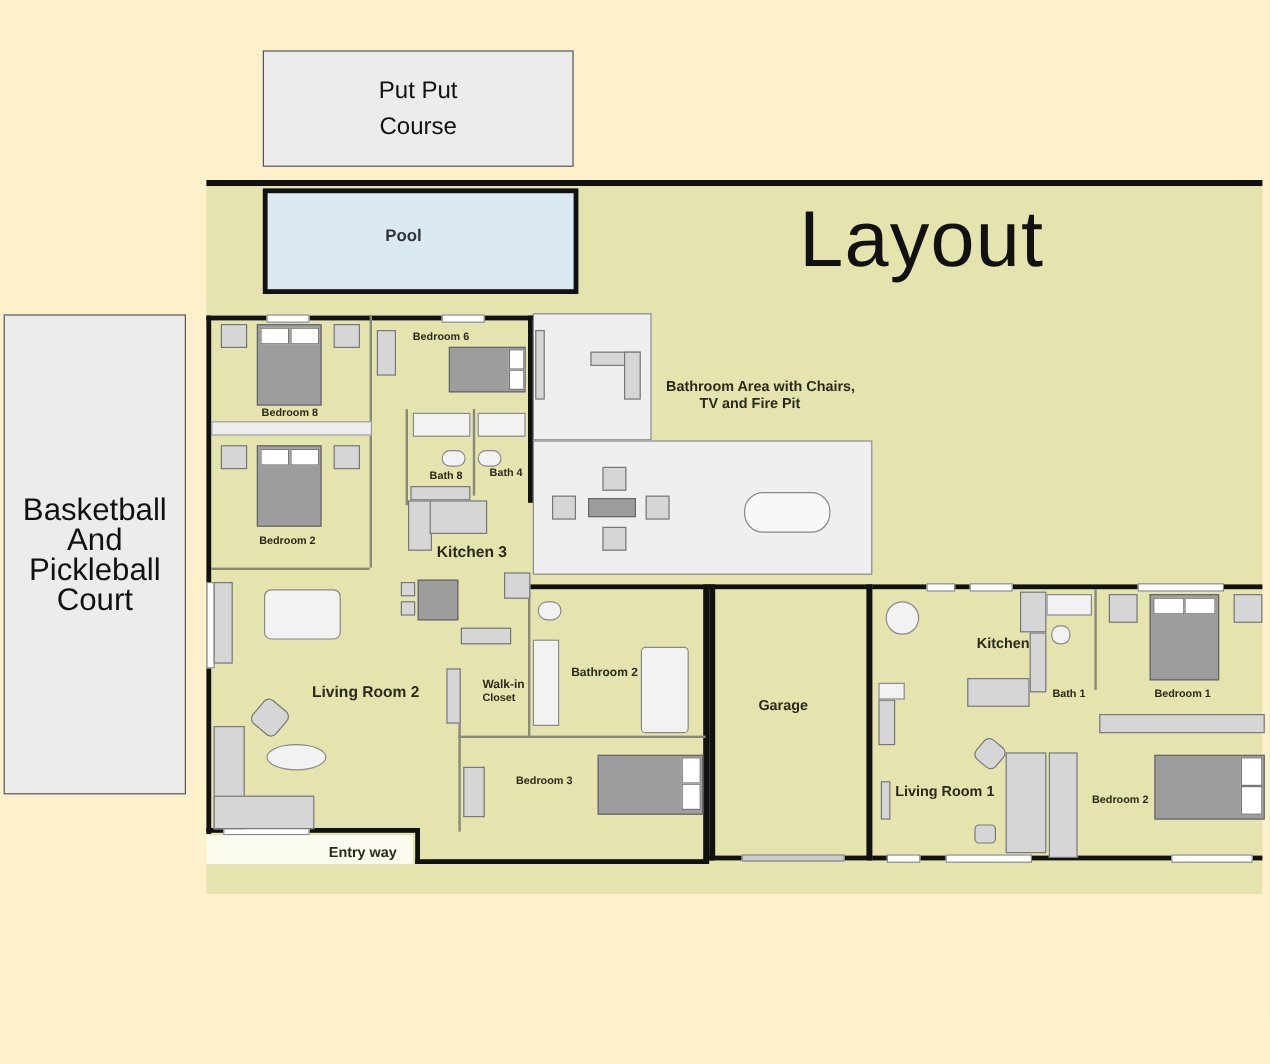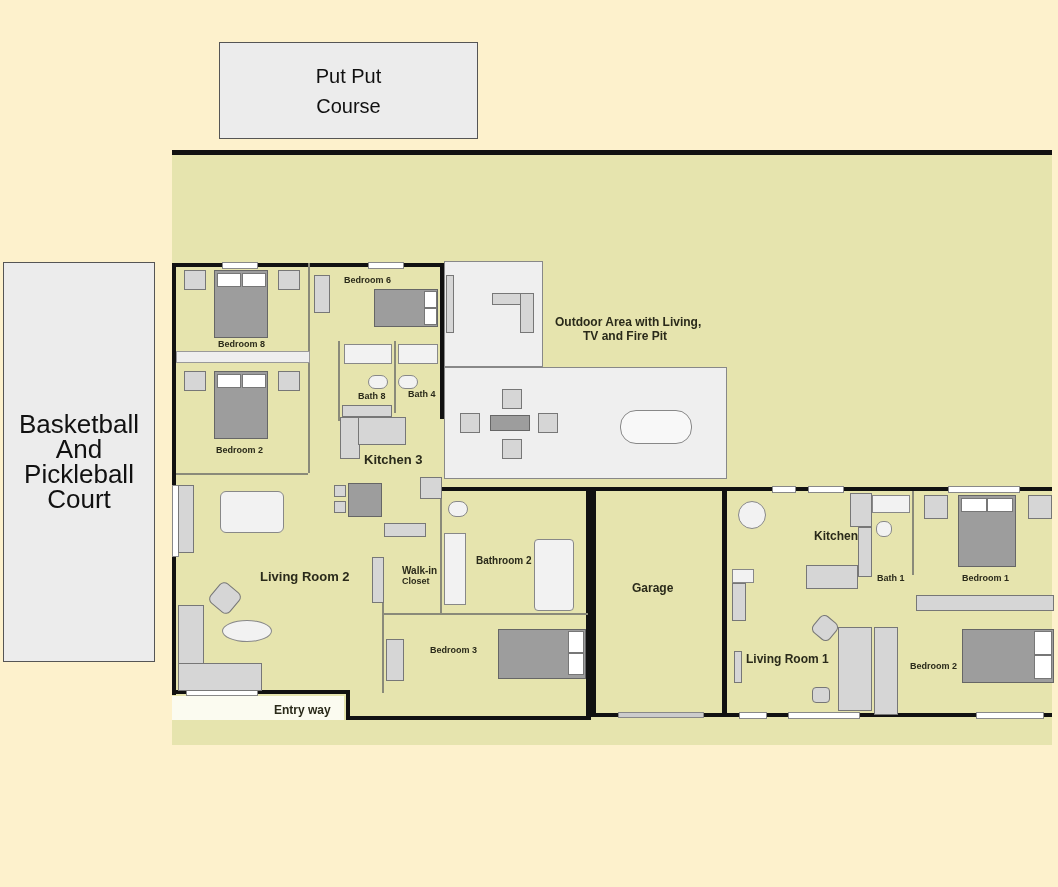--- a/index.html
+++ b/index.html
@@ -26,26 +26,30 @@
 
 <div class="amenity" style="left:3px;top:262px;width:150px;height:398px;font-size:26px;line-height:25px;flex-direction:column;">
   <span>Basketball</span>
   <span>And</span>
   <span>Pickleball</span>
   <span>Court</span>
 </div>
 
 <div class="plan">
 
+  <div class="abs" style="left:494px;top:6px;font-size:66px;color:#111;letter-spacing:1px;">Layout</div>
 
 
+  <div class="abs" style="left:47px;top:2px;width:255px;height:80px;background:#dbeaf2;border:4px solid #111;">
+    <div class="lbl" style="left:98px;top:27px;font-size:14px;color:#333;">Pool</div>
+  </div>
 
   <div class="white" style="left:272px;top:106px;width:97px;height:104px;background:#efefef;"></div>
   <div class="white" style="left:272px;top:212px;width:281px;height:110px;background:#efefef;"></div>
-  <div class="lbl" style="left:383px;top:160px;font-size:12px;">Outdoor Area with Living,</div>
+  <div class="lbl" style="left:383px;top:160px;font-size:12px;">Bathroom Area with Chairs,</div>
   <div class="lbl" style="left:411px;top:174px;font-size:12px;">TV and Fire Pit</div>
 
   <div class="furn" style="left:320px;top:138px;width:40px;height:10px;"></div>
   <div class="furn" style="left:348px;top:138px;width:12px;height:38px;"></div>
   <div class="furn" style="left:274px;top:120px;width:6px;height:56px;"></div>
 
   <div class="bed" style="left:318px;top:260px;width:38px;height:14px;"></div>
   <div class="furn" style="left:330px;top:234px;width:18px;height:18px;"></div>
   <div class="furn" style="left:330px;top:284px;width:18px;height:18px;"></div>
   <div class="furn" style="left:288px;top:258px;width:18px;height:18px;"></div>

